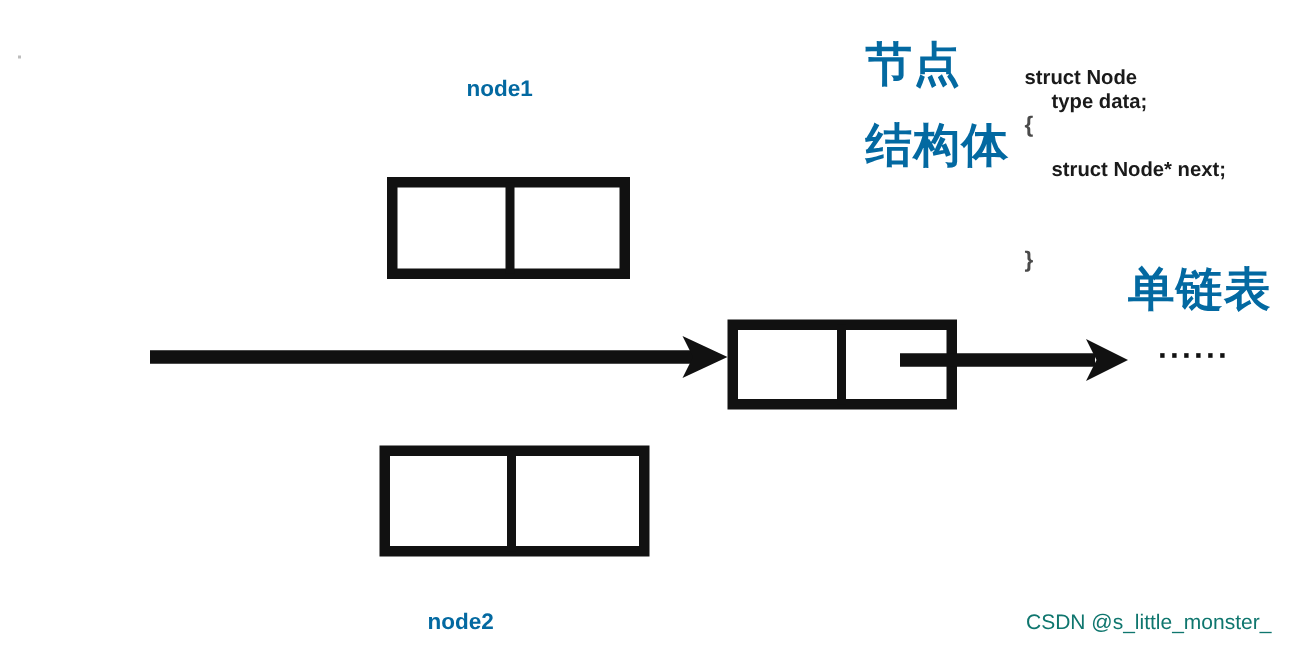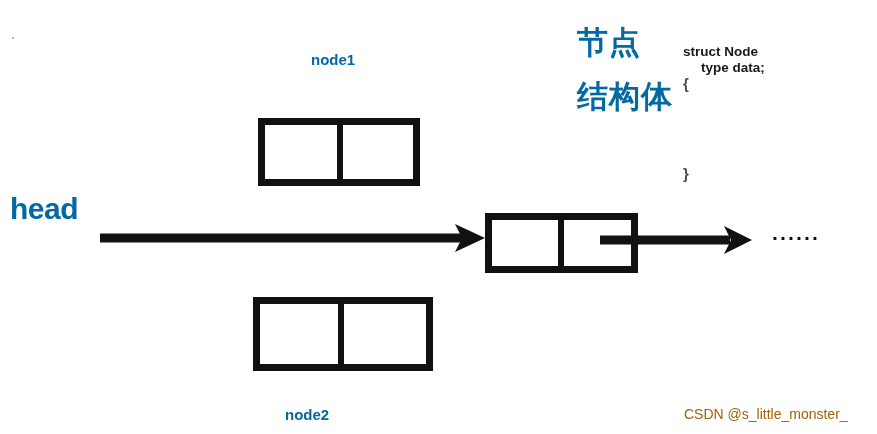--- a/index.html
+++ b/index.html
@@ -73,21 +73,21 @@
     font-size: 21px;
     font-weight: 700;
     color: #111111;
     letter-spacing: 1px;
   }
   .watermark {
     position: absolute;
     left: 684px;
     top: 406px;
     font-size: 14px;
-    color: #a16207;
+    color: #0f766e;
     white-space: nowrap;
   }
   .speck {
     position: absolute;
     left: 12px;
     top: 37px;
     width: 2px;
     height: 2px;
     background: #bdbdbd;
   }
@@ -120,29 +120,30 @@
     </g>
 
     <g>
       <line x1="600" y1="240" x2="730" y2="240" stroke="#111111" stroke-width="9"></line>
       <polygon points="724,226 752,240 724,254 731,240" fill="#111111"></polygon>
     </g>
   </svg>
 
   <div class="speck"></div>
 
-  <div class="lbl lbl-head">head</div>
   <div class="lbl lbl-node1">node1</div>
   <div class="lbl lbl-node2">node2</div>
 
   <div class="lbl lbl-cn lbl-jiedian">节点</div>
   <div class="lbl lbl-cn lbl-jiegouti">结构体</div>
+  <div class="lbl lbl-cn lbl-danlianbiao">单链表</div>
 
   <div class="code code-l0" style="top:13px;">struct Node</div>
   <div class="code code-l0 code-brace" style="top:44px;">{</div>
   <div class="code code-l1" style="top:60px;">type data;</div>
+  <div class="code code-l1" style="top:105px;">struct Node* next;</div>
   <div class="code code-l0 code-brace" style="top:134px;">}</div>
 
   <div class="dots">······</div>
 
   <div class="watermark">CSDN @s_little_monster_</div>
 
 </div>
 
 </body></html>

